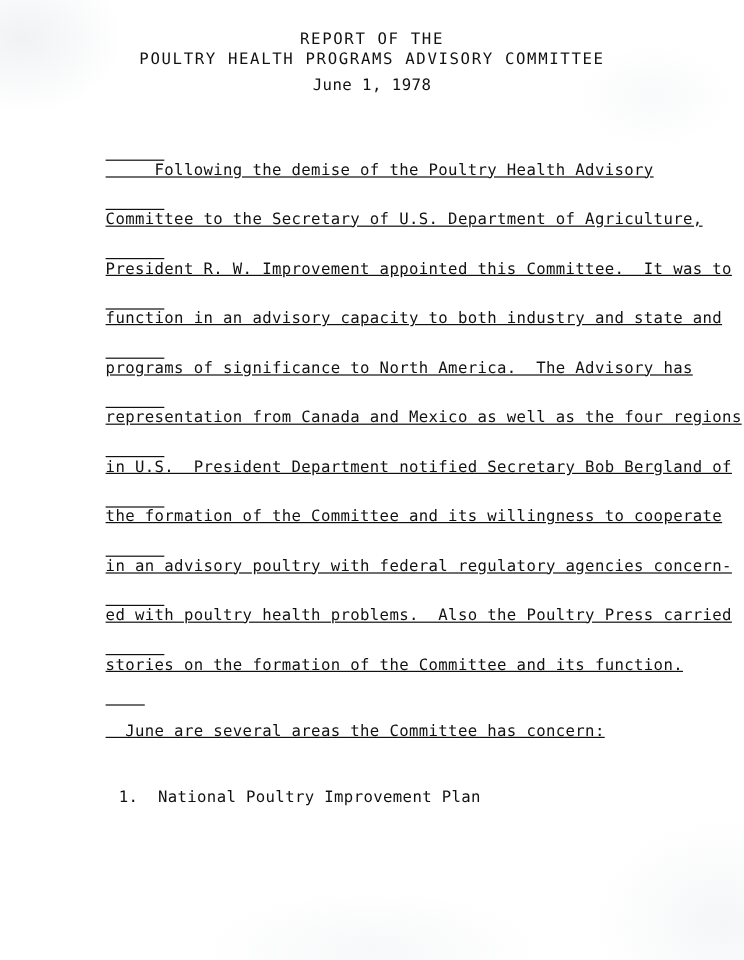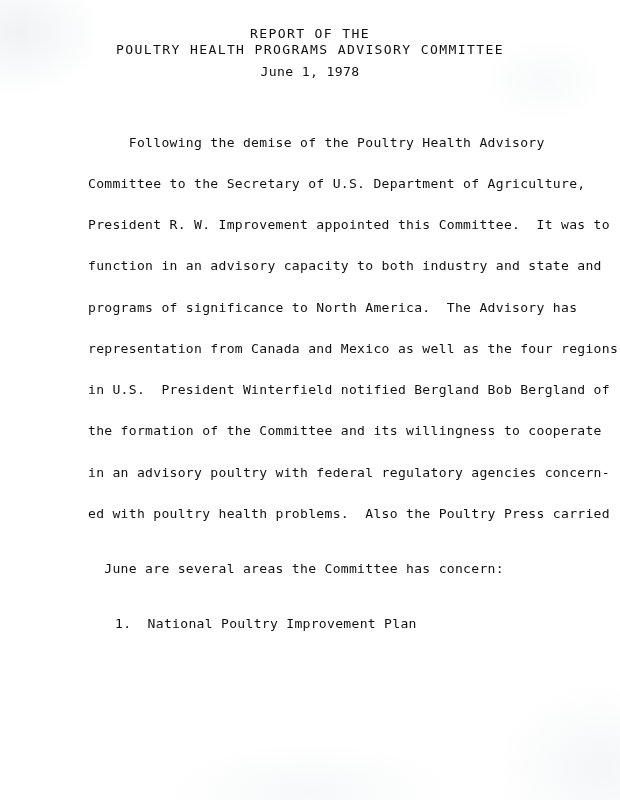--- a/index.html
+++ b/index.html
@@ -59,37 +59,38 @@
     right: 40px;
     top: 108px;
   }
 
   .para {
     font-size: 13.05px;
     line-height: 13.75px;
     letter-spacing: 0.30px;
     white-space: pre;
     margin: 0;
+    text-decoration: underline;
   }
 
   .para .ln { display: block; }
 
   .spacer-line { display: block; height: 13.75px; }
 
   
   .section {
     margin: 0;
     font-size: 13.05px;
     line-height: 13.75px;
     letter-spacing: 0.30px;
     white-space: pre;
   }
   .section-head {
     display: block;
-    margin-left: 27px;
+    margin-left: 11px;
   }
   .section-body {
     display: block;
     margin-left: 55px;
   }
 </style>
 </head>
 <body>
 
 <div class="page">
@@ -104,24 +105,25 @@
 
   <div class="body-block">
 
     <p class="para">
       <span class="ln">     Following the demise of the Poultry Health Advisory</span>
       <span class="ln">Committee to the Secretary of U.S. Department of Agriculture,</span>
       <span class="ln">President R. W. Improvement appointed this Committee.  It was to</span>
       <span class="ln">function in an advisory capacity to both industry and state and</span>
       <span class="ln">programs of significance to North America.  The Advisory has</span>
       <span class="ln">representation from Canada and Mexico as well as the four regions</span>
-      <span class="ln">in U.S.  President Winterfield notified Bergland Bob Bergland of</span>
+      <span class="ln">in U.S.  President Department notified Secretary Bob Bergland of</span>
       <span class="ln">the formation of the Committee and its willingness to cooperate</span>
       <span class="ln">in an advisory poultry with federal regulatory agencies concern-</span>
       <span class="ln">ed with poultry health problems.  Also the Poultry Press carried</span>
+      <span class="ln">stories on the formation of the Committee and its function.</span>
     </p>
 
     <span class="spacer-line"></span>
 
     <p class="para">  June are several areas the Committee has concern:</p>
 
     <span class="spacer-line"></span>
 
     <div class="section">
       <span class="section-head">1.  National Poultry Improvement Plan</span>

